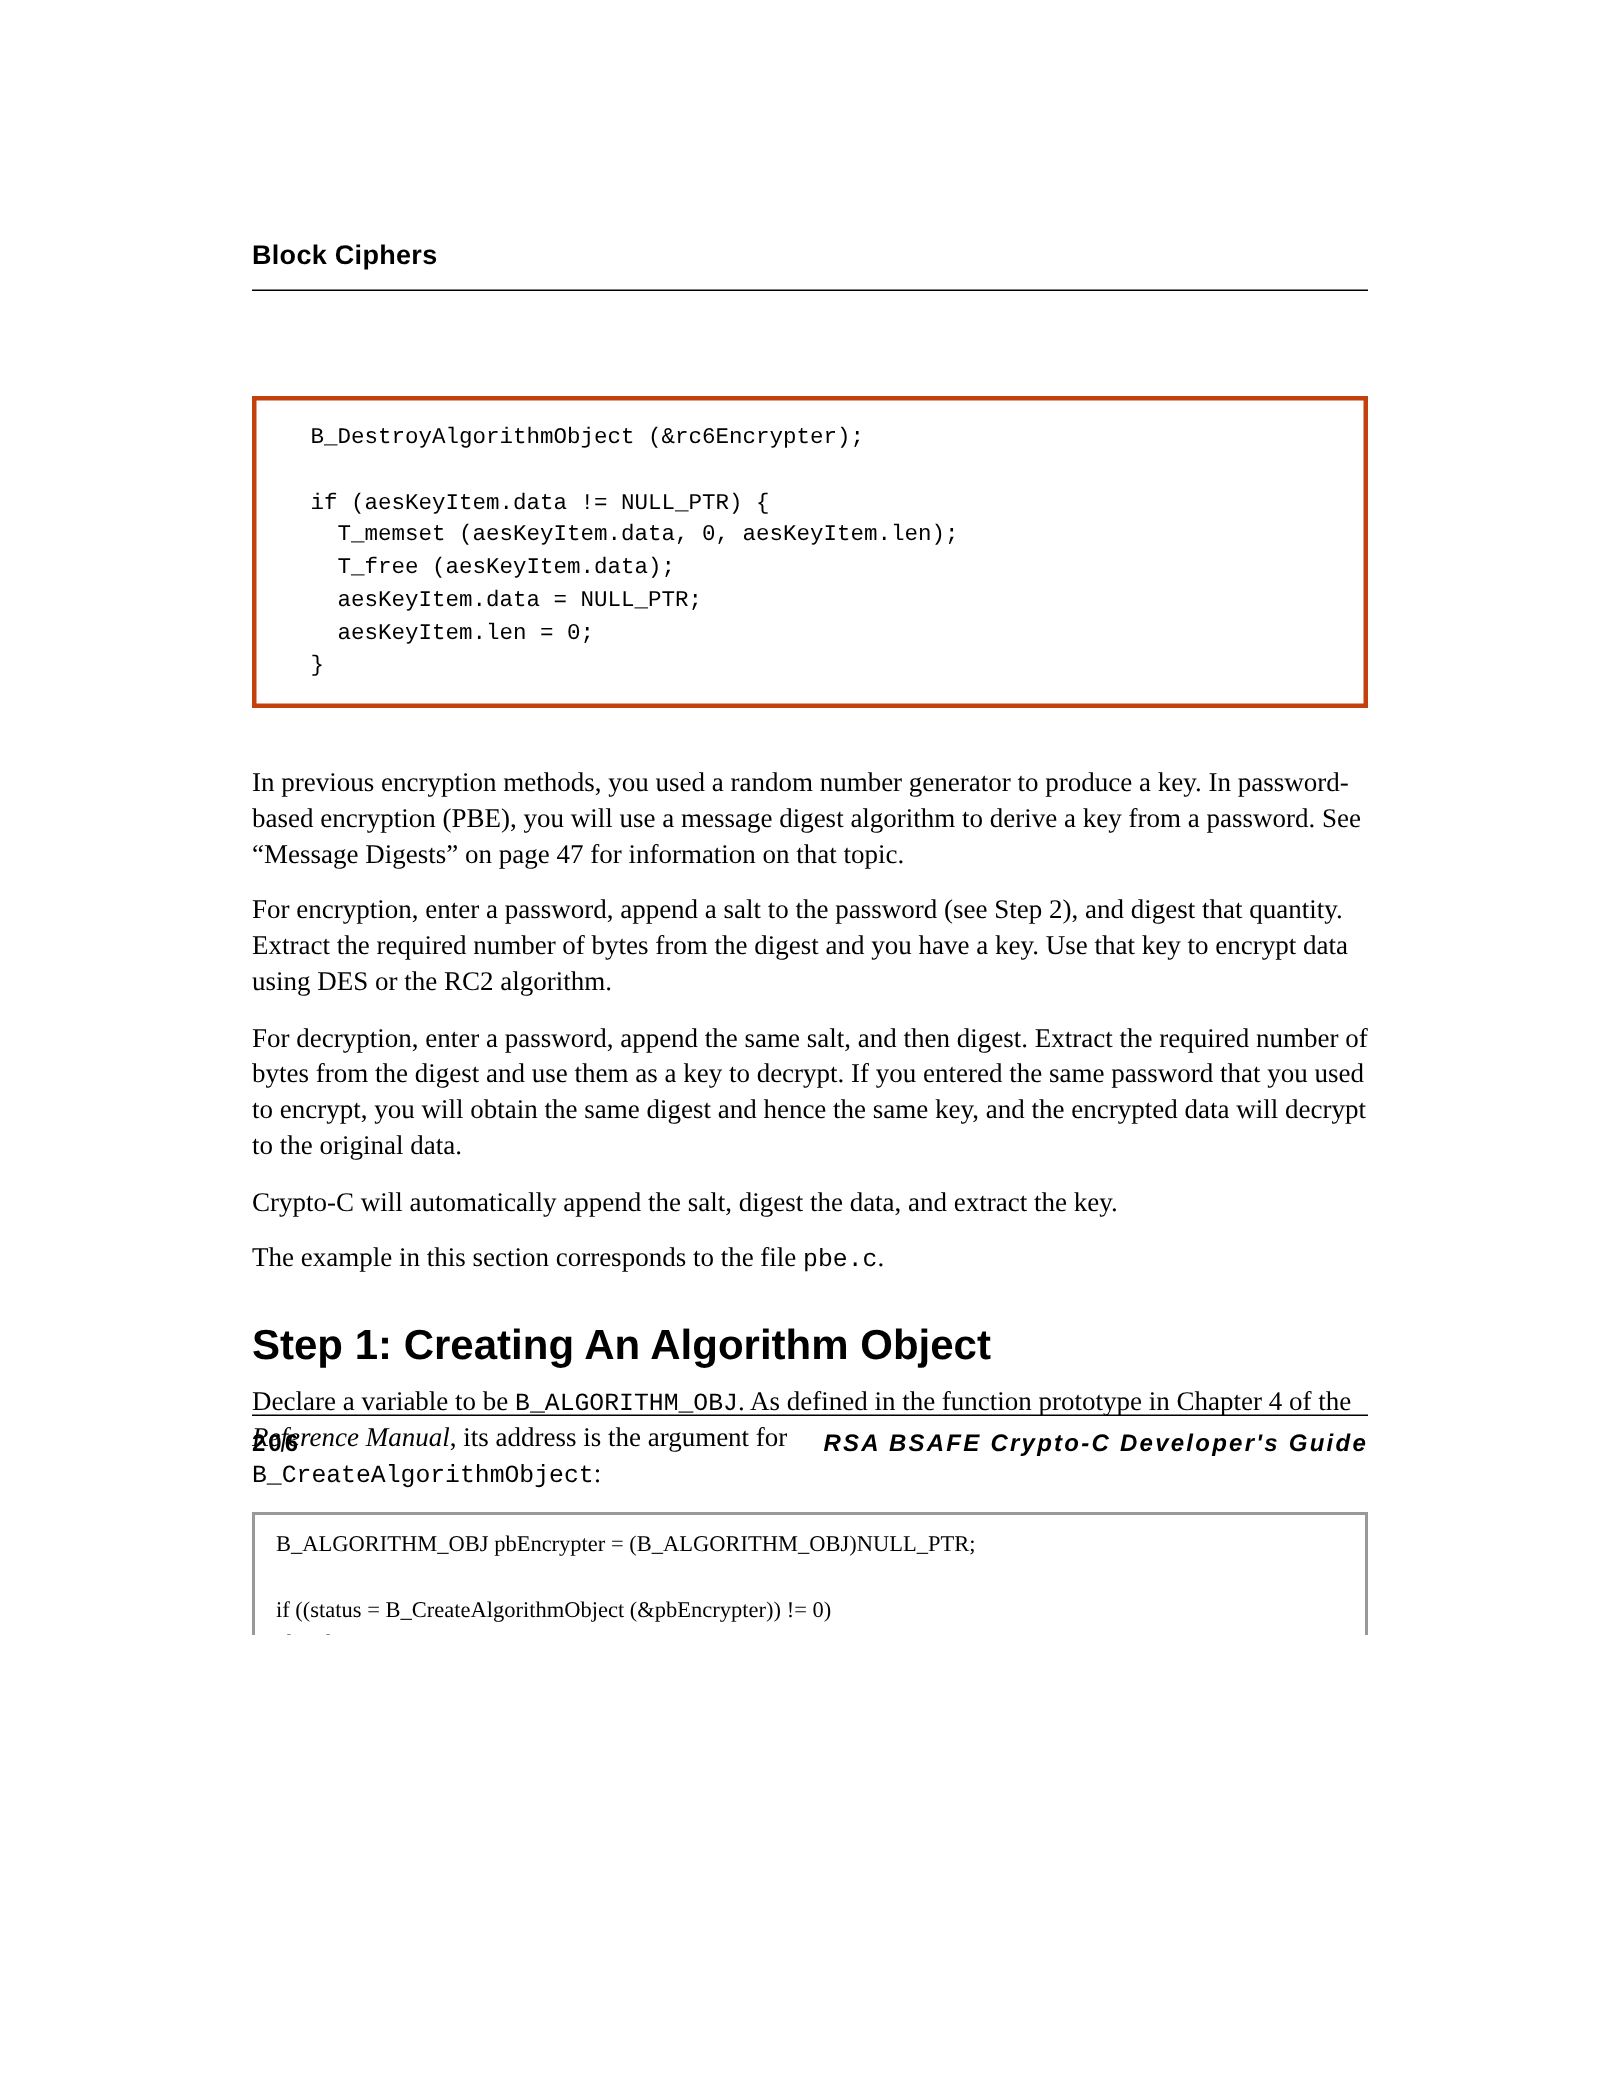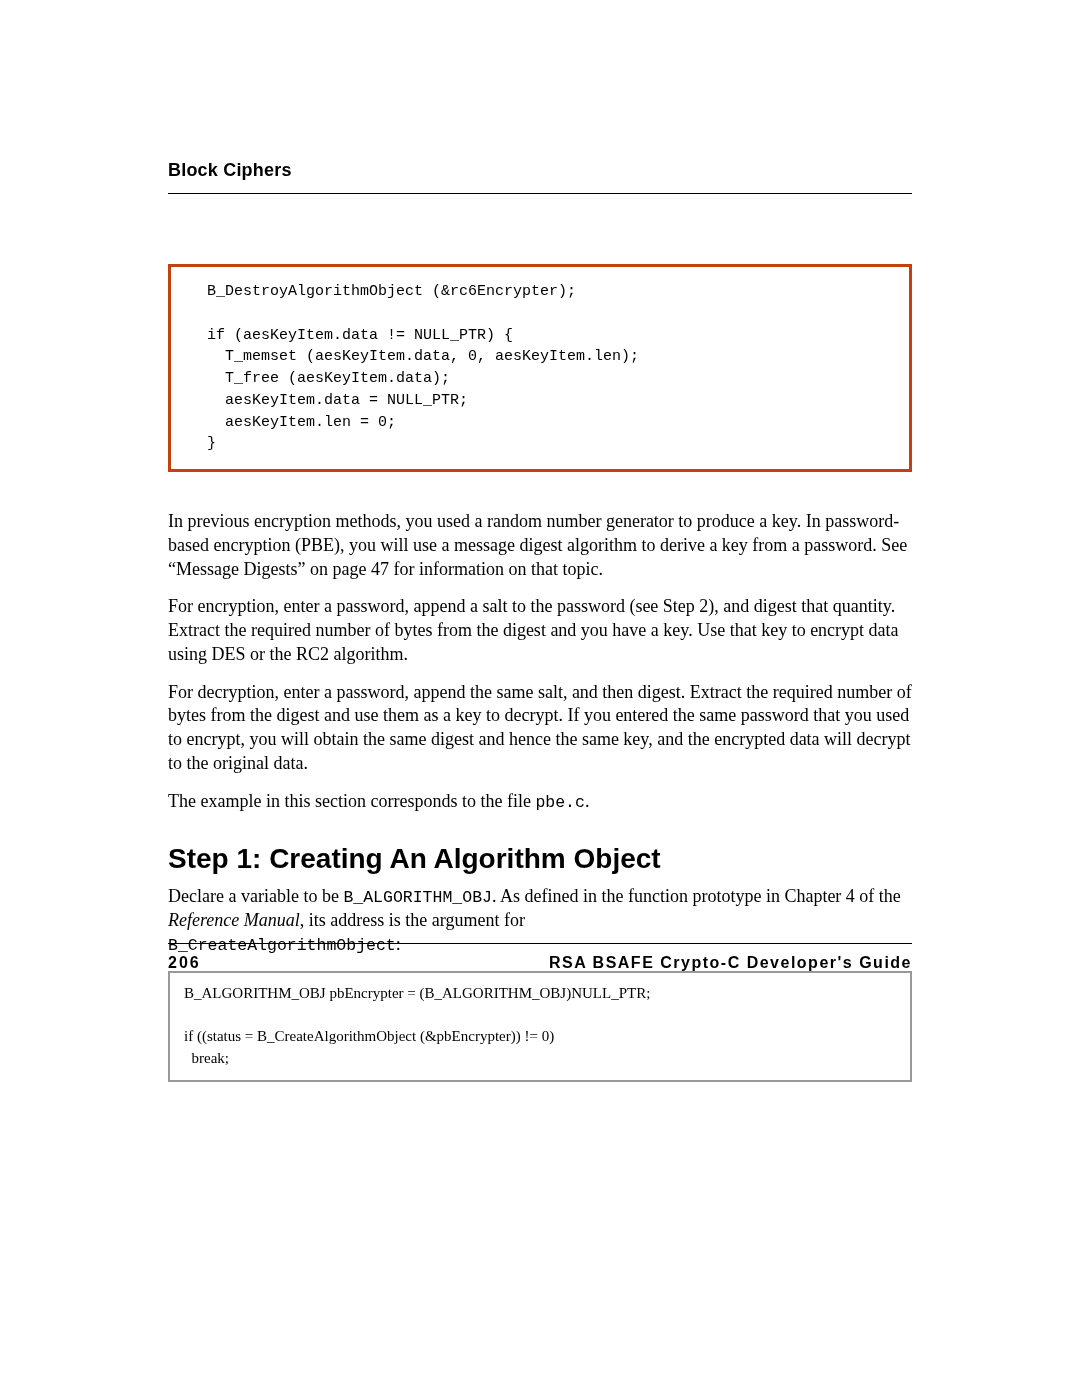--- a/index.html
+++ b/index.html
@@ -85,20 +85,21 @@
   }
   .footer-row {
     display: flex;
     justify-content: space-between;
     font-family: Arial, Helvetica, sans-serif;
     font-weight: bold;
     font-size: 16px;
     letter-spacing: 2px;
   }
   .footer-right {
+    font-style: italic;
     letter-spacing: 1.5px;
     margin-left: 16px;
   }
 </style>
 </head>
 <body>
 
 <div class="page">
 
   <div class="header-title">Block Ciphers</div>
@@ -110,20 +111,21 @@
     T_memset (aesKeyItem.data, 0, aesKeyItem.len);
     T_free (aesKeyItem.data);
     aesKeyItem.data = NULL_PTR;
     aesKeyItem.len = 0;
   }</div>
 
 
   <p class="body">In previous encryption methods, you used a random number generator to produce a key. In password-based encryption (PBE), you will use a message digest algorithm to derive a key from a password. See “Message Digests” on page 47 for information on that topic.</p>
   <p class="body">For encryption, enter a password, append a salt to the password (see Step 2), and digest that quantity. Extract the required number of bytes from the digest and you have a key. Use that key to encrypt data using DES or the RC2 algorithm.</p>
   <p class="body">For decryption, enter a password, append the same salt, and then digest. Extract the required number of bytes from the digest and use them as a key to decrypt. If you entered the same password that you used to encrypt, you will obtain the same digest and hence the same key, and the encrypted data will decrypt to the original data.</p>
+  <p class="body">Crypto-C will automatically append the salt, digest the data, and extract the key.</p>
   <p class="body">
     <span>The example in this section corresponds to the file </span><span class="inline-code">pbe.c</span><span>.</span>
   </p>
 
   <h2 class="step-heading">Step 1:  Creating An Algorithm Object</h2>
 
   <p class="body">
     <span>Declare a variable to be </span><span class="inline-code">B_ALGORITHM_OBJ</span><span>. As defined in the function prototype in Chapter 4 of the </span><span class="italic">Reference Manual</span><span>, its address is the argument for </span><br><span class="inline-code">B_CreateAlgorithmObject</span><span>:</span>
   </p>
 

